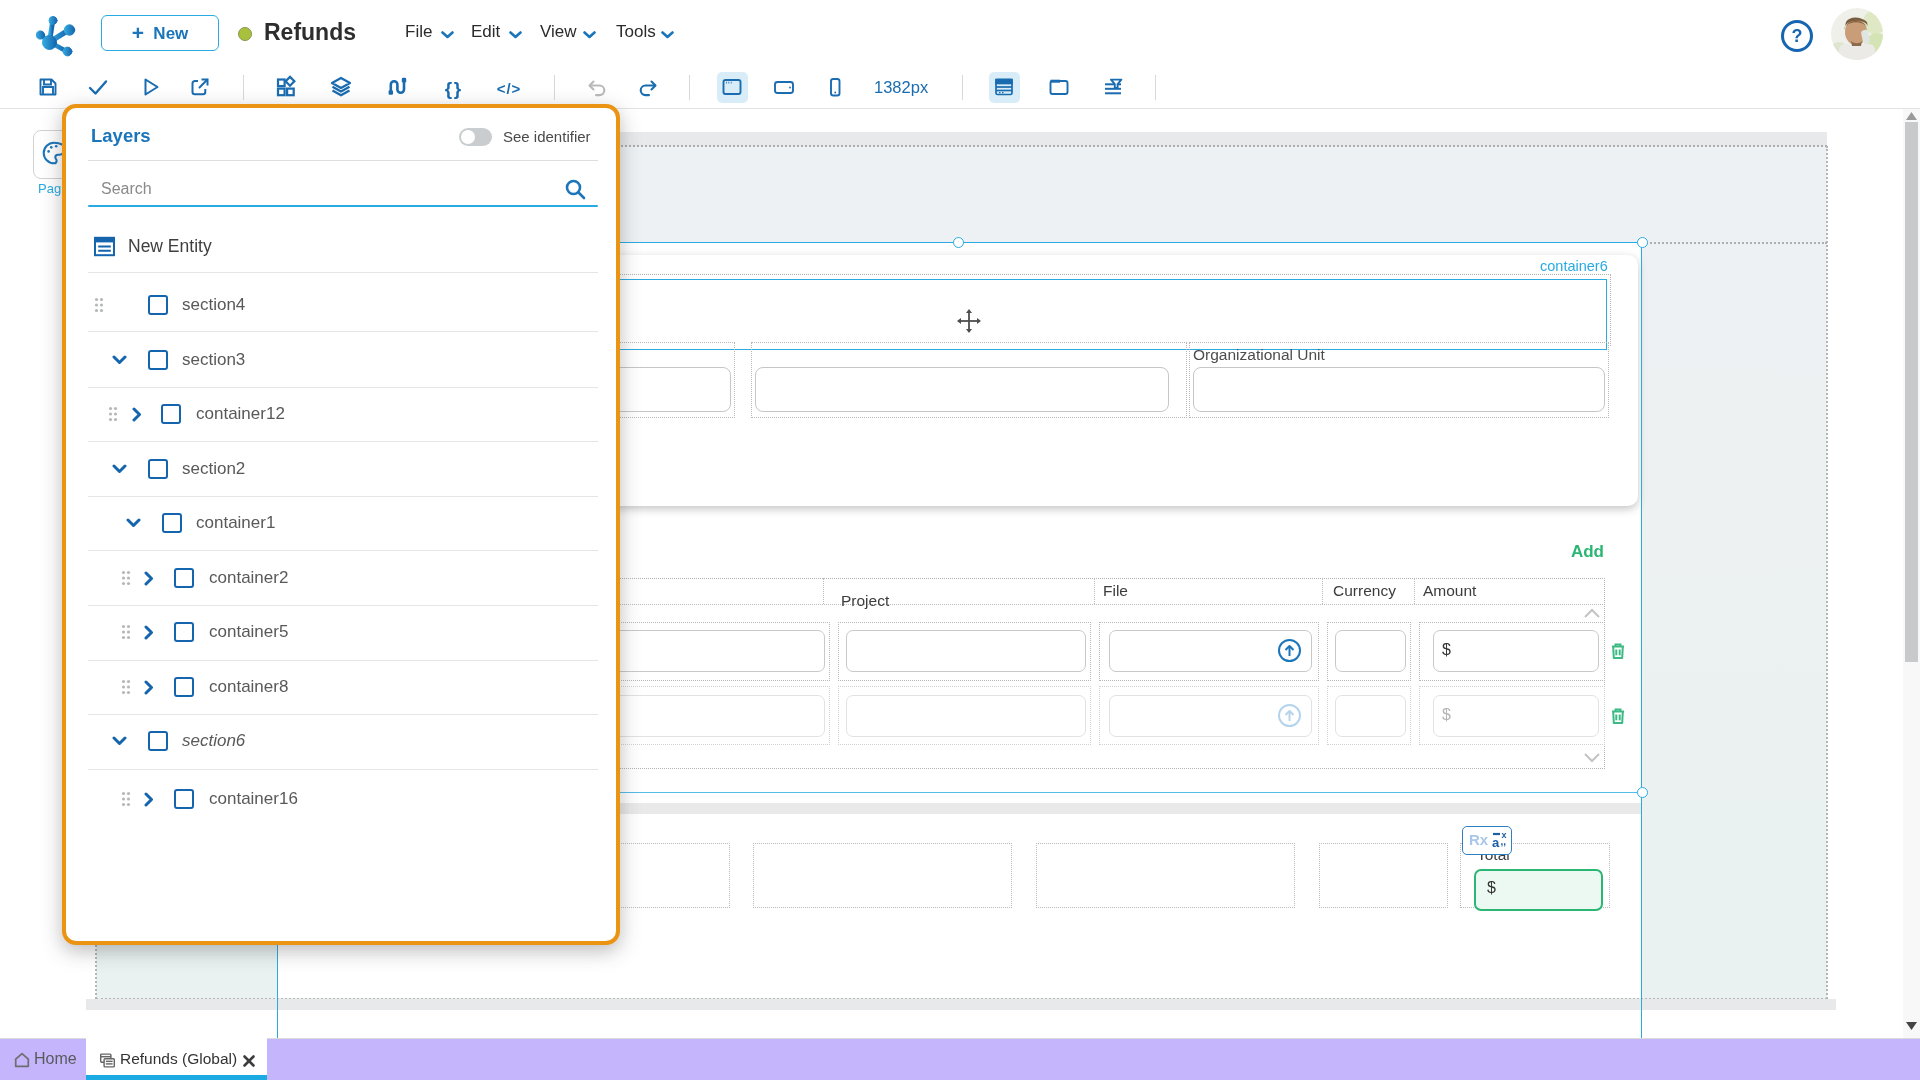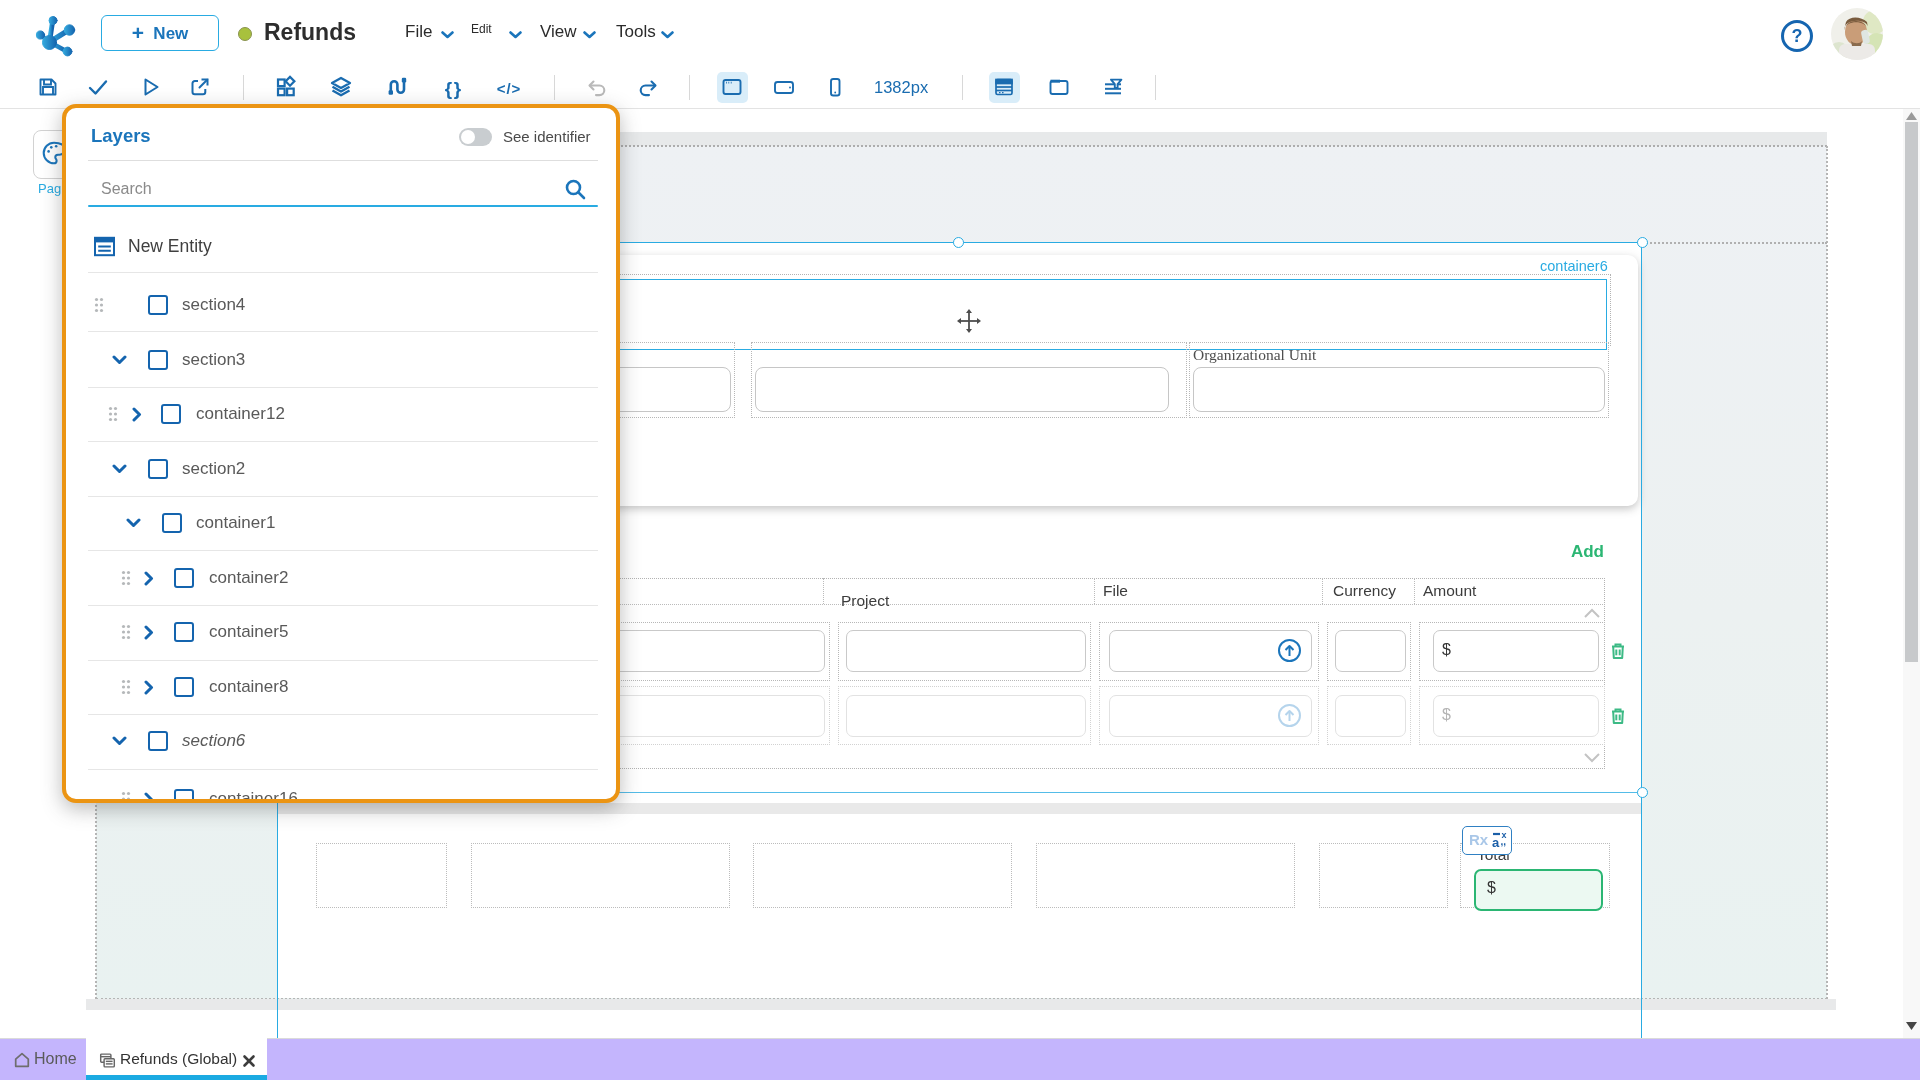--- a/index.html
+++ b/index.html
@@ -38,21 +38,21 @@
   </div>
 
   <div class="abs" style="left:238px;top:27px;width:12px;height:12px;border-radius:50%;background:#a8c13d;border:1px solid #8a9351;"></div>
 
   <div class="abs" style="left:264px;top:19px;font-size:23px;font-weight:bold;color:#2d2d2d;">Refunds</div>
 
   <div class="abs" style="left:405px;top:22px;font-size:17px;color:#2b2b2b;">File</div>
   <svg class="abs" style="left:441px;top:31px;" width="13" height="8" viewBox="0 0 13 8">
       <polyline points="1.5,1.5 6.5,6 11.5,1.5" fill="none" stroke="#1b75bb" stroke-width="2.6" stroke-linecap="round" stroke-linejoin="round"></polyline>
     </svg>
-  <div class="abs" style="left:471px;top:22px;font-size:12px;color:#2b2b2b;">Edit</div>
+  <div class="abs" style="left:471px;top:22px;font-size:17px;color:#2b2b2b;">Edit</div>
   <svg class="abs" style="left:509px;top:31px;" width="13" height="8" viewBox="0 0 13 8">
       <polyline points="1.5,1.5 6.5,6 11.5,1.5" fill="none" stroke="#1b75bb" stroke-width="2.6" stroke-linecap="round" stroke-linejoin="round"></polyline>
     </svg>
   <div class="abs" style="left:540px;top:22px;font-size:17px;color:#2b2b2b;">View</div>
   <svg class="abs" style="left:583px;top:31px;" width="13" height="8" viewBox="0 0 13 8">
       <polyline points="1.5,1.5 6.5,6 11.5,1.5" fill="none" stroke="#1b75bb" stroke-width="2.6" stroke-linecap="round" stroke-linejoin="round"></polyline>
     </svg>
   <div class="abs" style="left:616px;top:22px;font-size:17px;color:#2b2b2b;">Tools</div>
   <svg class="abs" style="left:661px;top:31px;" width="13" height="8" viewBox="0 0 13 8">
       <polyline points="1.5,1.5 6.5,6 11.5,1.5" fill="none" stroke="#1b75bb" stroke-width="2.6" stroke-linecap="round" stroke-linejoin="round"></polyline>
@@ -212,21 +212,21 @@
     <path d="M13 1 L10 5 H16 Z" fill="#4d4d4d" stroke="none"></path>
     <path d="M13 25 L10 21 H16 Z" fill="#4d4d4d" stroke="none"></path>
     <path d="M1 13 L5 10 V16 Z" fill="#4d4d4d" stroke="none"></path>
     <path d="M25 13 L21 10 V16 Z" fill="#4d4d4d" stroke="none"></path>
   </svg>
 
   <div class="abs" style="left:296px;top:234px;width:437px;height:74px;border:1px dotted #b7b7b7;"></div>
   <div class="abs" style="left:751px;top:234px;width:434px;height:74px;border:1px dotted #b7b7b7;"></div>
   <div class="abs" style="left:1189px;top:234px;width:418px;height:74px;border:1px dotted #b7b7b7;"></div>
   <div class="abs tlabel" style="left:755px;top:238px;color:#4d4d4d;margin-top:41px;">Surname</div>
-  <div class="abs tlabel" style="left:1193px;top:238px;color:#4d4d4d;font-family:Liberation Serif, serif;">Organizational Unit</div>
+  <div class="abs tlabel" style="left:1193px;top:238px;color:#4d4d4d;">Organizational Unit</div>
   <div class="abs" style="left:300px;top:259px;width:429px;height:43px;border:1px solid #c6c6c6;border-radius:8px;background:#fff;"></div>
   <div class="abs" style="left:755px;top:259px;width:412px;height:43px;border:1px solid #c6c6c6;border-radius:8px;background:#fff;"></div>
   <div class="abs" style="left:1193px;top:259px;width:410px;height:43px;border:1px solid #c6c6c6;border-radius:8px;background:#fff;"></div>
 
   <div class="abs" style="left:1544px;top:434px;width:60px;text-align:right;color:#2bb673;font-size:17px;font-weight:bold;">Add</div>
 
   <div class="abs" style="left:285px;top:470px;width:1318px;height:189px;border:1px dotted #b3b3b3;"></div>
   <div class="abs" style="left:285px;top:496px;width:1318px;height:0;border-top:1px dotted #bbb;"></div>
   <div class="abs" style="left:823px;top:470px;width:0;height:26px;border-left:1px dotted #bbb;"></div>
   <div class="abs" style="left:1094px;top:470px;width:0;height:26px;border-left:1px dotted #bbb;"></div>
@@ -359,21 +359,21 @@
       <line x1="8" y1="14" x2="16" y2="14"></line>
   </svg>
   <div class="abs" style="left:120px;top:11px;font-size:15.5px;color:#333;">Refunds (Global)</div>
   <svg class="abs" style="left:242px;top:15px;" width="14" height="14" viewBox="0 0 14 14" stroke="#3d3d3d" stroke-width="2.6" stroke-linecap="round">
     <line x1="2.5" y1="2.5" x2="11.5" y2="11.5"></line>
       <line x1="11.5" y1="2.5" x2="2.5" y2="11.5"></line>
   </svg>
   <div class="abs" style="left:86px;top:36px;width:181px;height:6px;background:#1baae2;"></div>
 </div>
 
-<div class="abs" style="left:62px;top:104px;width:558px;height:699px;background:#fff;border:4.5px solid #eb9413;border-radius:14px;box-shadow:0 6px 20px rgba(60,60,60,0.35);box-sizing:border-box;overflow:hidden;z-index:40;">
+<div class="abs" style="left:62px;top:104px;width:558px;height:841px;background:#fff;border:4.5px solid #eb9413;border-radius:14px;box-shadow:0 6px 20px rgba(60,60,60,0.35);box-sizing:border-box;overflow:hidden;z-index:40;">
   <div class="abs" style="left:25px;top:17px;font-size:18.5px;font-weight:bold;color:#1b75bb;">Layers</div>
   <div class="abs" style="left:393px;top:20px;width:33px;height:18px;background:#c9cdd0;border-radius:9px;"></div>
   <div class="abs" style="left:395px;top:22px;width:14px;height:14px;background:#fff;border-radius:50%;"></div>
   <div class="abs" style="left:437px;top:20px;font-size:15px;color:#4a4a4a;">See identifier</div>
   <div class="abs" style="left:22px;top:52px;width:510px;height:1px;background:#dedede;"></div>
   <div class="abs" style="left:35px;top:72px;font-size:16px;color:#8a8a8a;">Search</div>
   <svg class="abs" style="left:498px;top:70px;" width="23" height="23" viewBox="0 0 23 23" fill="none" stroke="#1b75bb" stroke-width="2.6">
     <circle cx="9.5" cy="9.5" r="6.5"></circle>
       <line x1="14.5" y1="14.5" x2="20" y2="20" stroke-linecap="round"></line>
   </svg>

